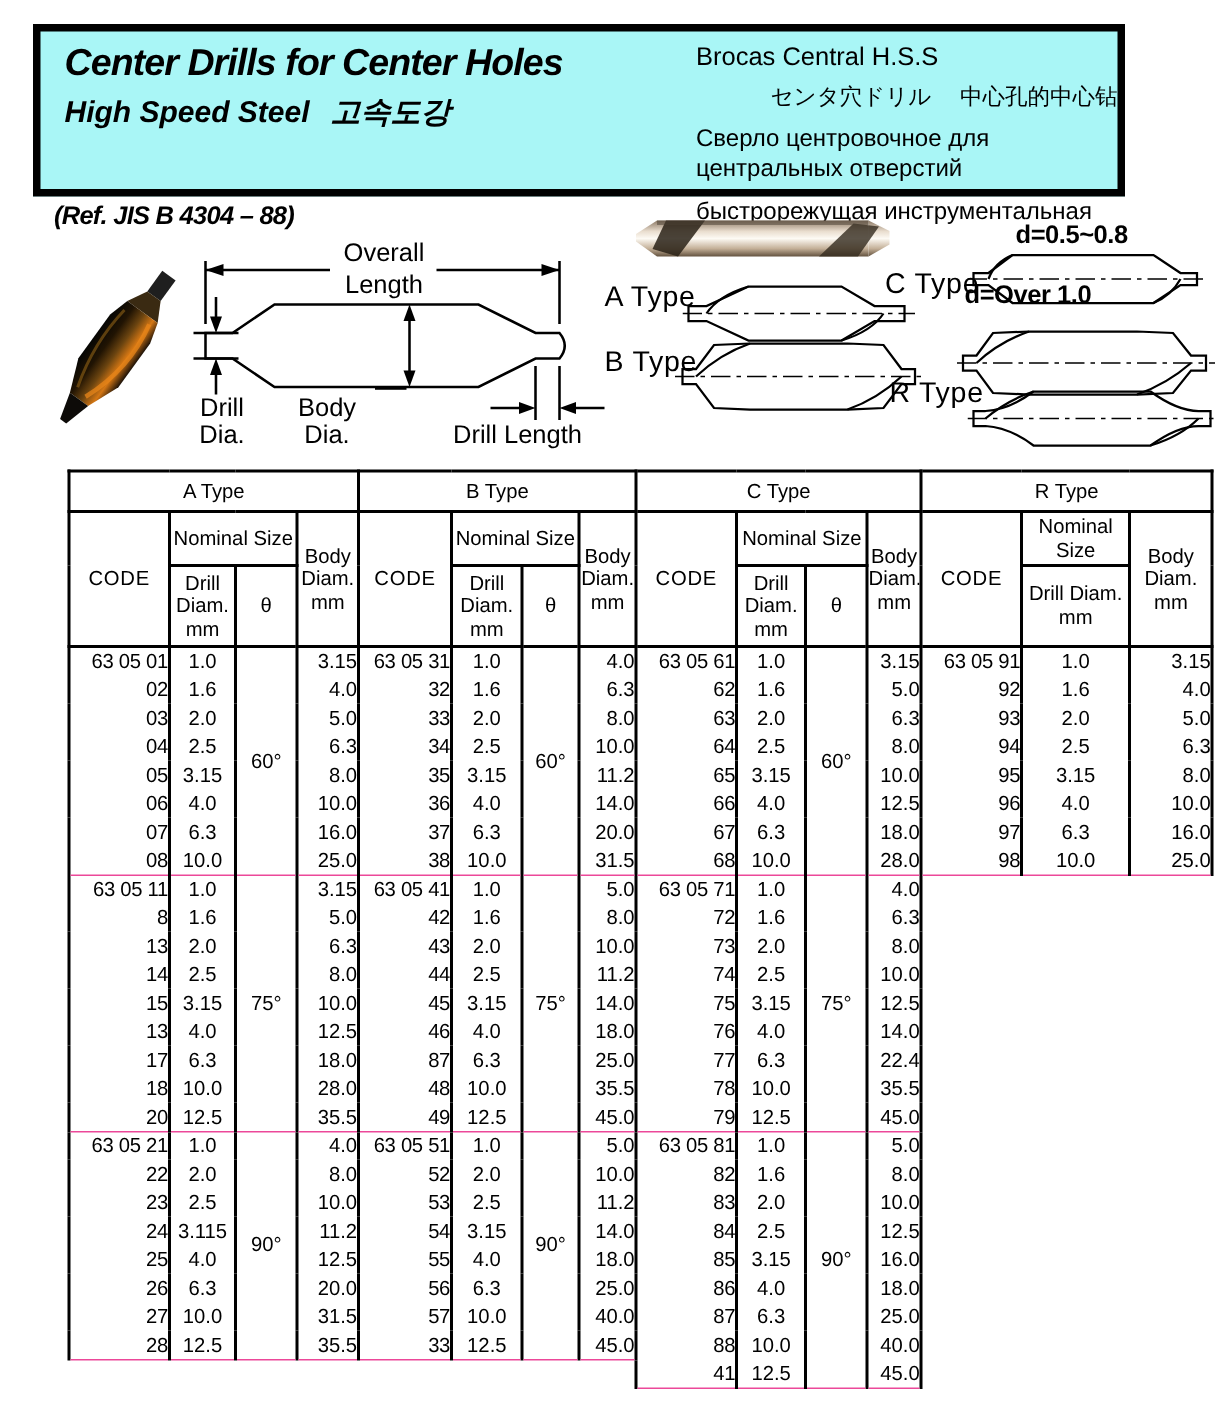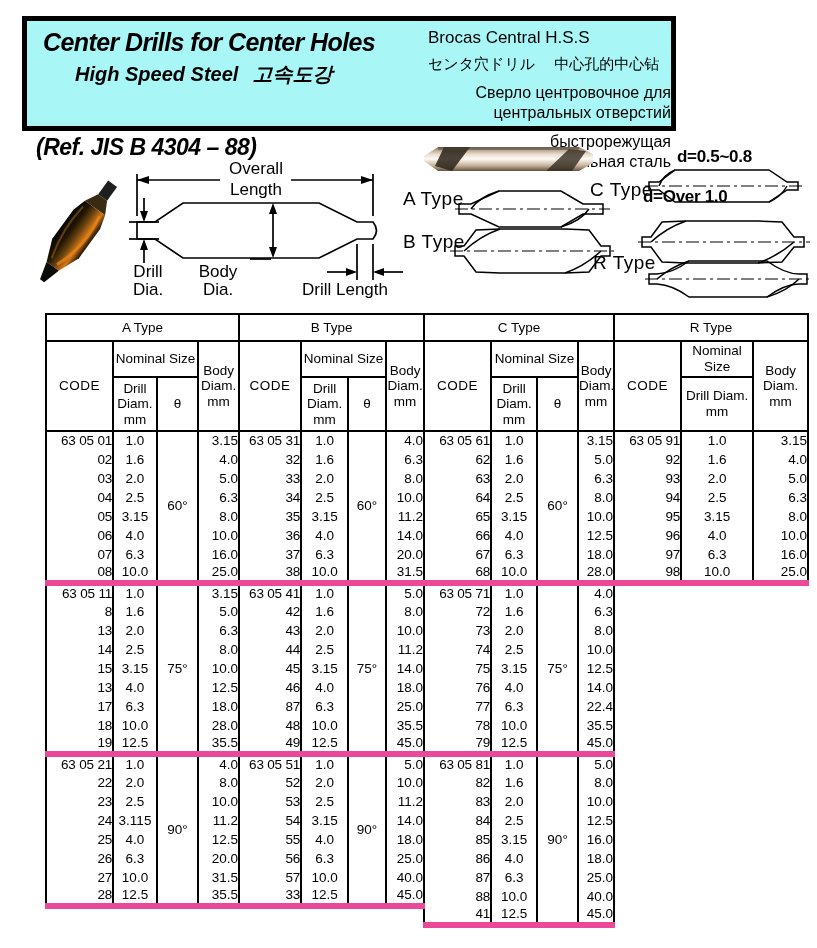--- a/index.html
+++ b/index.html
@@ -4,54 +4,54 @@
 <style>
   html,body{margin:0;padding:0;}
   body{
     width:817px;height:948px;position:relative;background:#ffffff;color:#000;
     font-family:"Liberation Sans","DejaVu Sans",sans-serif;overflow:hidden;
   }
   .abs{position:absolute;}
 
   
   #header-box{
-    left:22px;top:16px;width:654px;height:115px;box-sizing:border-box;
+    left:22px;top:16px;width:728px;height:115px;box-sizing:border-box;
     border:5px solid #000;background:#a9f6f6;display:flex;
   }
   .hb-left{padding:7px 0 0 16px;width:385px;flex:0 0 auto;}
   .hb-title{font-size:25px;font-weight:bold;font-style:italic;line-height:1.12;letter-spacing:-0.6px;white-space:nowrap;}
-  .hb-sub{font-size:20px;font-weight:bold;font-style:italic;margin-top:5px;white-space:nowrap;margin-left:32px;}
+  .hb-sub{font-size:20px;font-weight:bold;font-style:italic;margin-top:5px;white-space:nowrap;}
   .hb-sub .ko{margin-left:14px;}
-  .hb-right{padding-top:7px;flex:1;}
+  .hb-right{padding-top:7px;flex:1;margin-left:36px;}
   .hb-r1{font-size:17px;line-height:1.2;}
-  .hb-r2{font-size:15px;margin-top:7px;}
-  .hb-r3{font-size:16px;margin-top:9px;line-height:1.25;text-align:right;}
-
-  #ref-note{left:36px;top:134px;font-size:23px;font-weight:bold;font-style:italic;letter-spacing:-0.5px;}
+  .hb-r2{font-size:15px;margin-top:7px;text-align:right;}
+  .hb-r3{font-size:16px;margin-top:9px;line-height:1.25;}
+
+  #ref-note{left:36px;top:134px;font-size:17px;font-weight:bold;font-style:italic;letter-spacing:-0.5px;}
 
   
   .type-label{font-size:19px;letter-spacing:0.5px;}
   .d-label{font-size:17px;font-weight:bold;letter-spacing:-0.3px;}
   svg text{font-family:"Liberation Sans","DejaVu Sans",sans-serif;}
 
   
   #spec-table{
     position:absolute;left:45px;top:313px;width:762px;
     border-collapse:collapse;table-layout:fixed;
   }
   #spec-table td,#spec-table th{padding:0;font-weight:normal;overflow:hidden;}
   #spec-table thead th{border:2px solid #000;text-align:center;vertical-align:middle;font-size:13.5px;line-height:1.15;}
   .type-row th{height:25px;font-size:14.5px;font-weight:bold;}
   .hdr-nominal{height:36px;}
   .hdr-sub{height:54px;}
   .hdr-code{font-size:14px;letter-spacing:0.5px;}
   #spec-table tbody tr{height:19px;}
   #spec-table tbody td{font-size:13.5px;line-height:1;vertical-align:middle;}
   td.c{border-left:2px solid #000;border-right:2px solid #000;}
-  td.gb{border-bottom:6px solid #ec4899;margin-top:26px;}
+  td.gb{border-bottom:1px solid #ec4899;margin-top:26px;}
   td.void{border:none;}
   td.code{text-align:right;padding-right:5px;font-weight:bold;letter-spacing:-0.2px;white-space:nowrap;}
   td.drill{text-align:center;}
   td.theta{text-align:center;}
   td.bodyd{text-align:right;padding-right:9px;}
 </style>
 </head>
 <body>
 
 <div id="header-box" class="abs">
@@ -469,21 +469,21 @@
         <td class="c drill">10.0</td>
         <td class="c bodyd">35.5</td>
         <td class="c code">78</td>
         <td class="c drill">10.0</td>
         <td class="c bodyd">35.5</td>
         <td class="void"></td>
         <td class="void"></td>
         <td class="void"></td>
       </tr>
       <tr>
-        <td class="c code gb">19</td>
+        <td class="c code gb">20</td>
         <td class="c drill gb">12.5</td>
         <td class="c bodyd gb">35.5</td>
         <td class="c code gb">49</td>
         <td class="c drill gb">12.5</td>
         <td class="c bodyd gb">45.0</td>
         <td class="c code gb">79</td>
         <td class="c drill gb">12.5</td>
         <td class="c bodyd gb">45.0</td>
         <td class="void"></td>
         <td class="void"></td>

